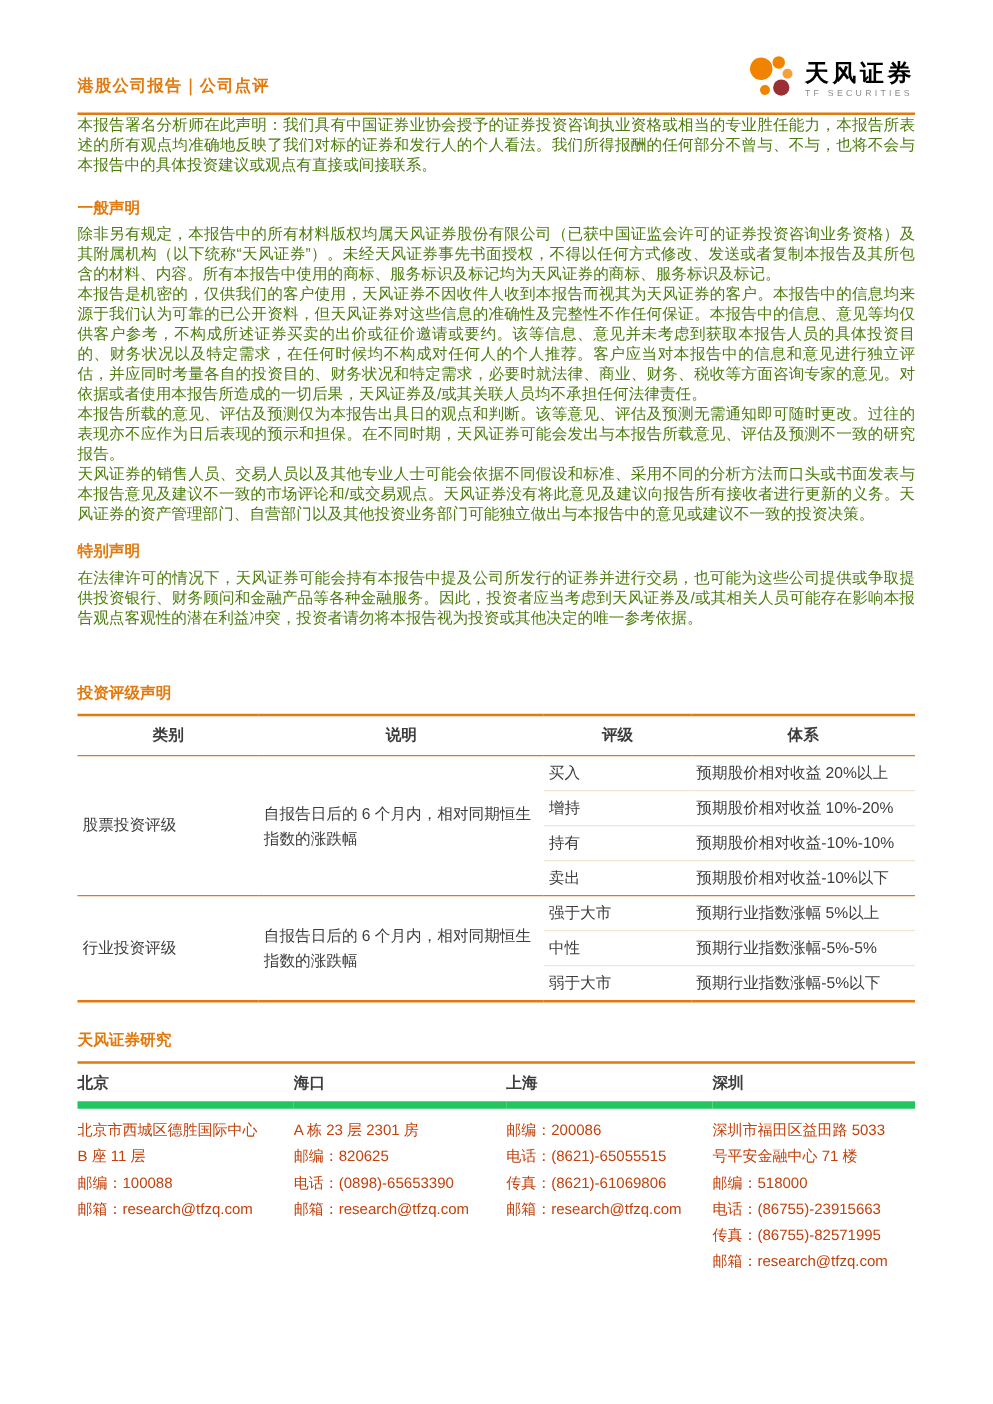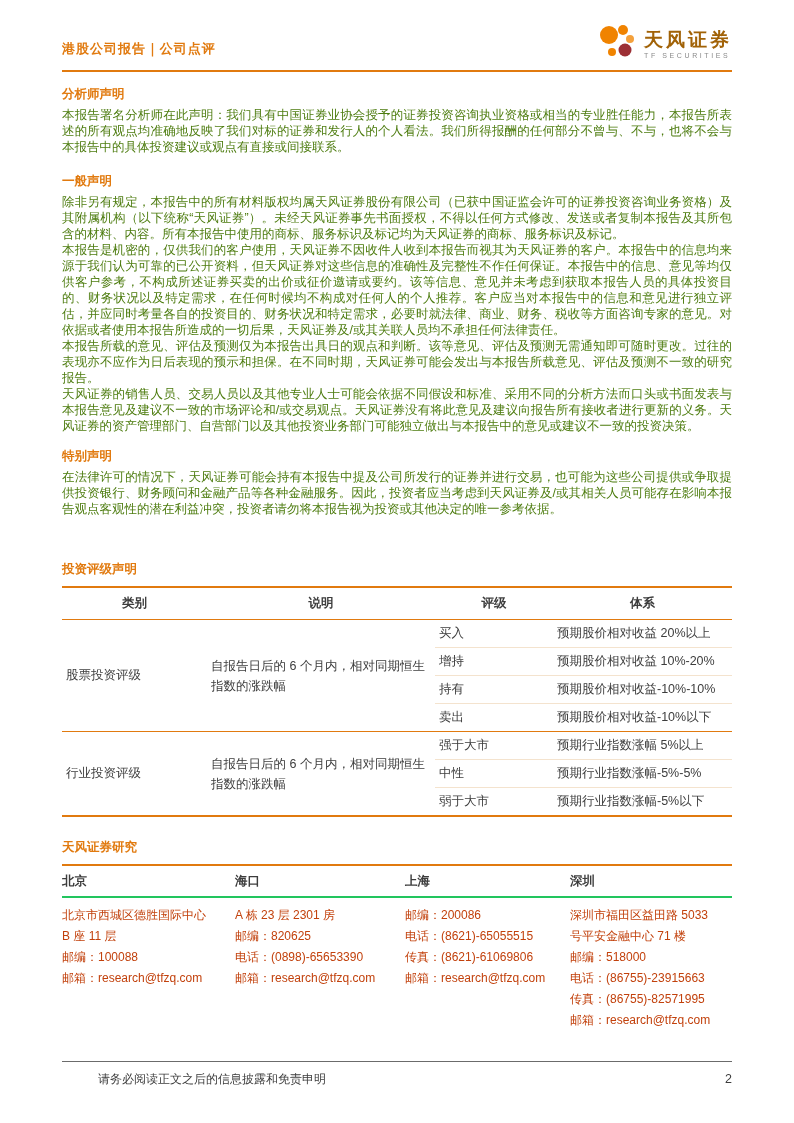--- a/index.html
+++ b/index.html
@@ -1,27 +1,27 @@
 <!DOCTYPE html>
 <html><head>
 <meta charset="utf-8">
 <style>
   * { margin:0; padding:0; box-sizing:border-box; }
   html,body { background:#ffffff; }
   .page {
     width:794px; height:1106px; background:#fff; position:relative;
     font-family:"Liberation Sans","DejaVu Sans",sans-serif;
-    color:#3d3d3d; padding:24px 62px 0 62px; overflow:hidden;
+    color:#3d3d3d; padding:44px 62px 0 62px; overflow:hidden;
   }
   
   .hdr { display:flex; justify-content:space-between; align-items:flex-start; height:40px; }
   .breadcrumb { color:#E17A0F; font-weight:bold; font-size:13px; margin-top:16px; letter-spacing:1px; }
   .brand { display:flex; align-items:center; gap:7px; }
   .brand-text { display:flex; flex-direction:column; align-items:flex-start; }
-  .brand-name { color:#a16207; font-weight:bold; font-size:19px; letter-spacing:3px; line-height:22px; }
+  .brand-name { color:#000000; font-weight:bold; font-size:19px; letter-spacing:3px; line-height:22px; }
   .brand-sub { color:#8a8a8a; font-size:7px; letter-spacing:2.6px; line-height:9px; }
   .rule { border-bottom:2px solid #E17A0F; margin-top:6px; }
   
   .sec-title { color:#E17A0F; font-weight:bold; font-size:12.5px; margin:14px 0 4px 0; }
   .sec-title.mt-lg { margin-top:18px; }
   .sec-title.mt-xl { margin-top:44px; }
   .sec-title.mt-tbl { margin-top:22px; }
   .body-text { font-size:12.5px; line-height:16px; text-align:justify; color:#4d7c0f; }
   .body-text p { margin:0; }
   
@@ -30,21 +30,21 @@
   table.rating th { text-align:center; font-weight:bold; color:#3d3d3d; font-size:12.5px;
     border-bottom:1px solid #E17A0F; padding:7px 4px; }
   table.rating td { font-size:12.5px; color:#3d3d3d; padding:5px 4px; vertical-align:middle; }
   table.rating td.desc { line-height:20px; }
   table.rating tr.sub td { border-top:1px solid #F4E3CE; }
   table.rating tr.grp2 td { border-top:1px solid #E17A0F; }
   
   .offices { display:grid; grid-template-columns:173px 170px 165px 1fr;
     border-top:2px solid #E17A0F; margin-top:8px; }
   .office-city { font-weight:bold; font-size:12.5px; padding:7px 0 6px 0;
-    border-bottom:2px solid #22c55e; }
+    border-bottom:6px solid #22c55e; }
   .office-body { padding:7px 14px 4px 0; }
   .office-line { font-size:12px; line-height:21px; color:#c2410c; }
   
   .footer { position:absolute; left:62px; right:62px; bottom:18px;
     border-top:1px solid #6b6b6b; padding-top:9px;
     display:flex; justify-content:space-between; align-items:baseline; }
   .footer-text { font-size:12px; color:#3d3d3d; padding-left:36px; }
   .footer-page { font-size:12.5px; color:#3d3d3d; }
 </style>
 </head>
@@ -65,21 +65,20 @@
         </svg>
       </span>
       <span class="brand-text">
         <span class="brand-name">天风证券</span>
         <span class="brand-sub">TF SECURITIES</span>
       </span>
     </div>
   </div>
   <div class="rule"></div>
 
-  <div class="sec-title">分析师声明</div>
   <div class="body-text">
     <p>本报告署名分析师在此声明：我们具有中国证券业协会授予的证券投资咨询执业资格或相当的专业胜任能力，本报告所表述的所有观点均准确地反映了我们对标的证券和发行人的个人看法。我们所得报酬的任何部分不曾与、不与，也将不会与本报告中的具体投资建议或观点有直接或间接联系。</p>
   </div>
 
   <div class="sec-title mt-lg">一般声明</div>
   <div class="body-text">
     <p>除非另有规定，本报告中的所有材料版权均属天风证券股份有限公司（已获中国证监会许可的证券投资咨询业务资格）及其附属机构（以下统称“天风证券”）。未经天风证券事先书面授权，不得以任何方式修改、发送或者复制本报告及其所包含的材料、内容。所有本报告中使用的商标、服务标识及标记均为天风证券的商标、服务标识及标记。</p>
     <p>本报告是机密的，仅供我们的客户使用，天风证券不因收件人收到本报告而视其为天风证券的客户。本报告中的信息均来源于我们认为可靠的已公开资料，但天风证券对这些信息的准确性及完整性不作任何保证。本报告中的信息、意见等均仅供客户参考，不构成所述证券买卖的出价或征价邀请或要约。该等信息、意见并未考虑到获取本报告人员的具体投资目的、财务状况以及特定需求，在任何时候均不构成对任何人的个人推荐。客户应当对本报告中的信息和意见进行独立评估，并应同时考量各自的投资目的、财务状况和特定需求，必要时就法律、商业、财务、税收等方面咨询专家的意见。对依据或者使用本报告所造成的一切后果，天风证券及/或其关联人员均不承担任何法律责任。</p>
     <p>本报告所载的意见、评估及预测仅为本报告出具日的观点和判断。该等意见、评估及预测无需通知即可随时更改。过往的表现亦不应作为日后表现的预示和担保。在不同时期，天风证券可能会发出与本报告所载意见、评估及预测不一致的研究报告。</p>
     <p>天风证券的销售人员、交易人员以及其他专业人士可能会依据不同假设和标准、采用不同的分析方法而口头或书面发表与本报告意见及建议不一致的市场评论和/或交易观点。天风证券没有将此意见及建议向报告所有接收者进行更新的义务。天风证券的资产管理部门、自营部门以及其他投资业务部门可能独立做出与本报告中的意见或建议不一致的投资决策。</p>
@@ -169,18 +168,14 @@
     </div>
     <div class="office-body">
       <div class="office-line">深圳市福田区益田路 5033 号平安金融中心 71 楼</div>
       <div class="office-line">邮编：518000</div>
       <div class="office-line">电话：(86755)-23915663</div>
       <div class="office-line">传真：(86755)-82571995</div>
       <div class="office-line">邮箱：research@tfzq.com</div>
     </div>
   </div>
 
-  <div class="footer">
-    <div class="footer-text">请务必阅读正文之后的信息披露和免责申明</div>
-    <div class="footer-page">2</div>
-  </div>
 
 </div>
 
 </body></html>

